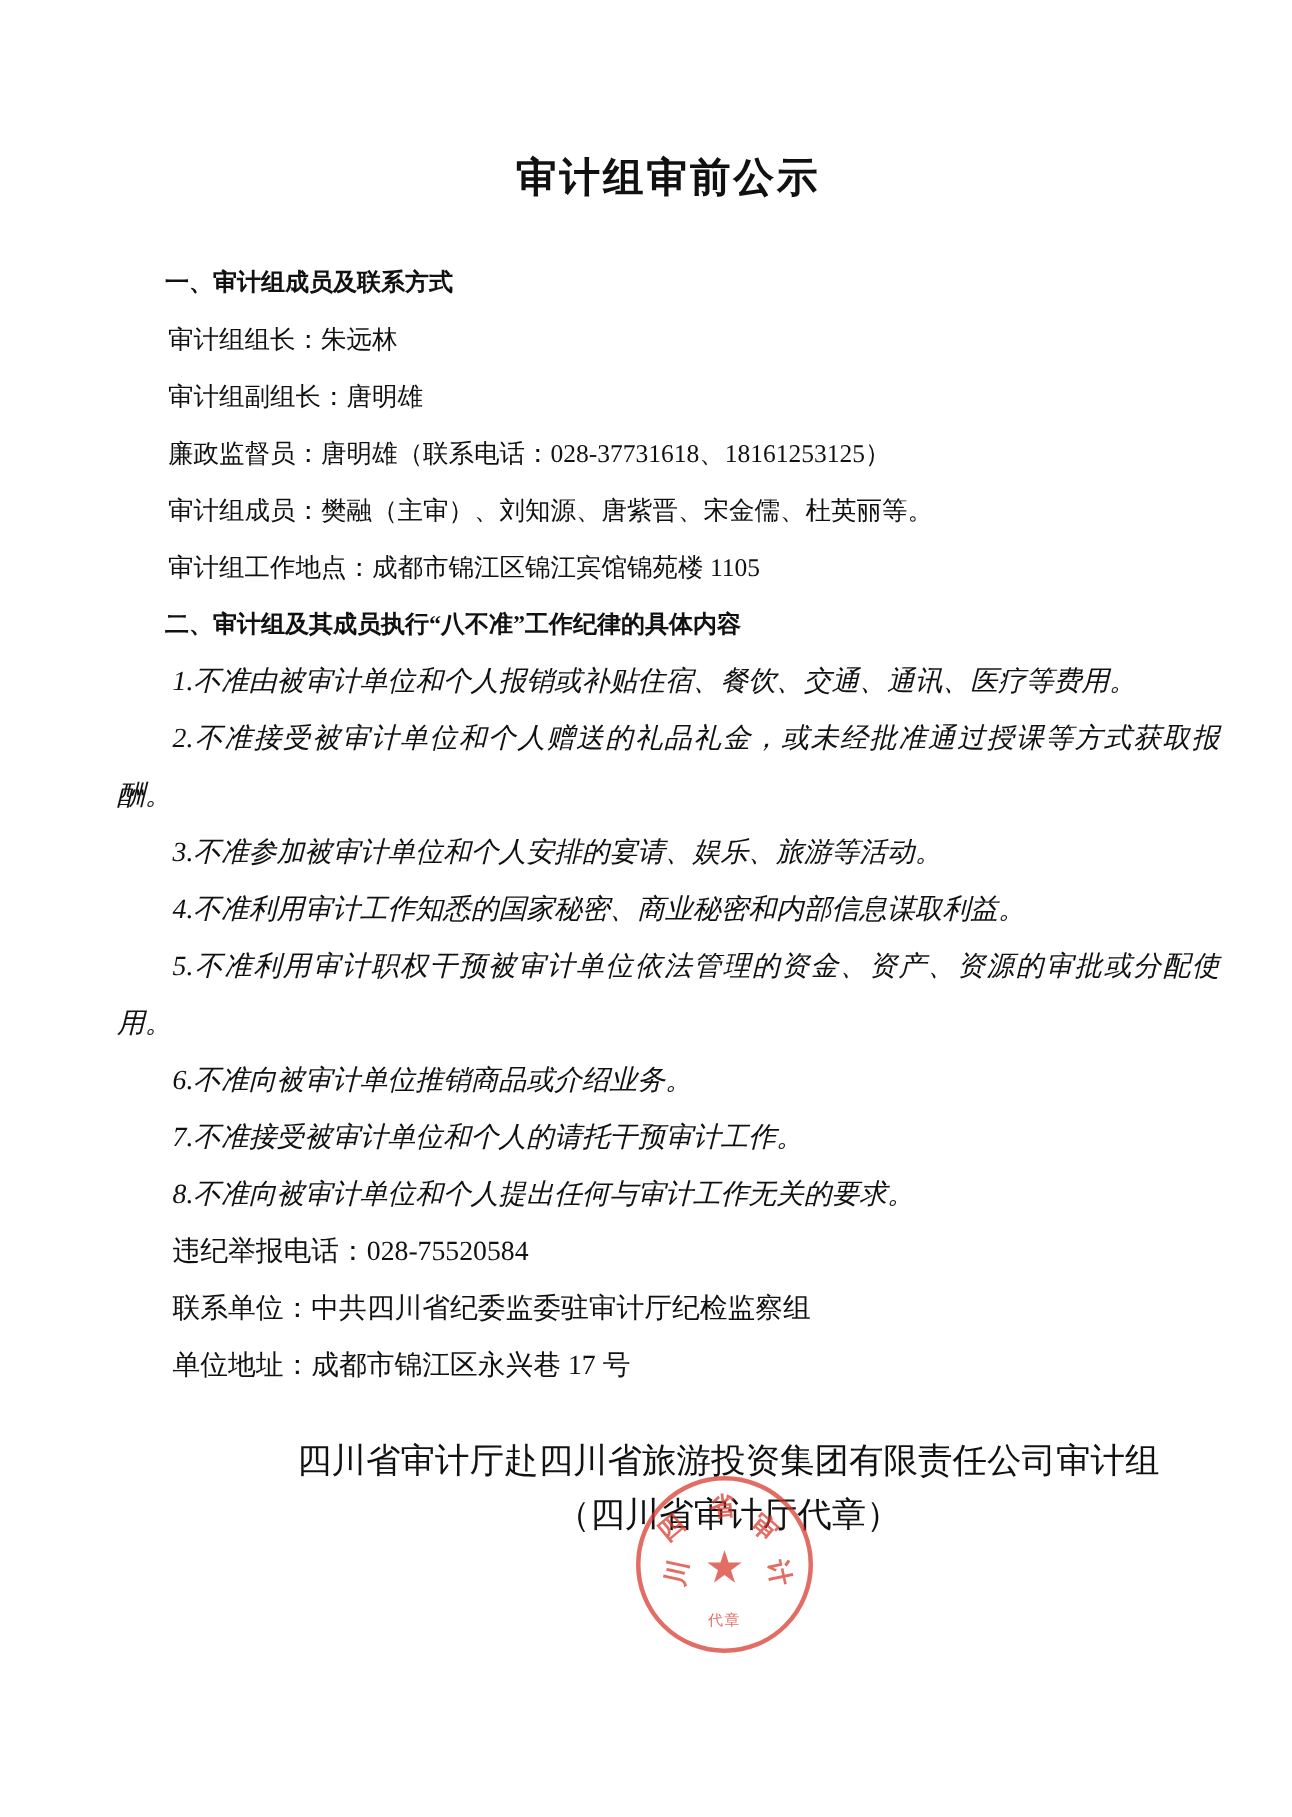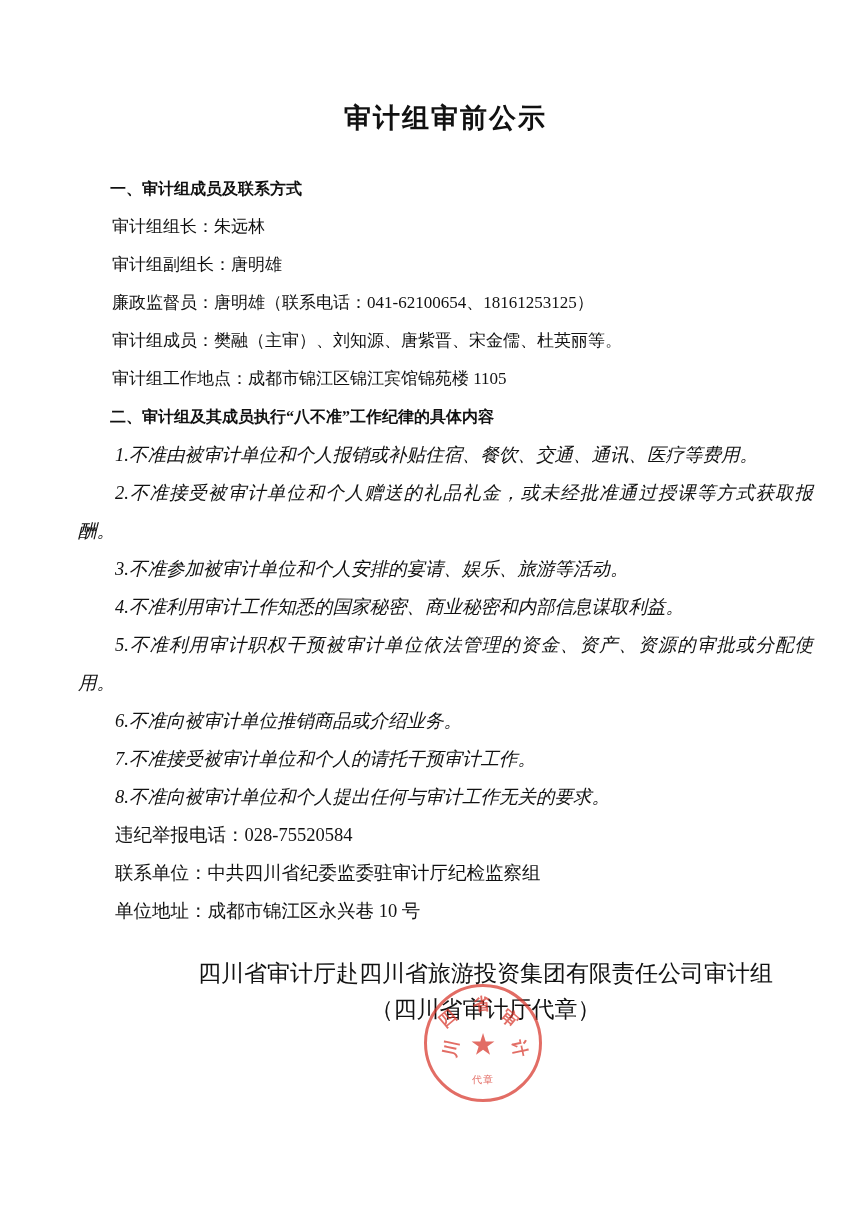--- a/index.html
+++ b/index.html
@@ -131,38 +131,38 @@
 
 <div class="page">
 
   <h1 class="doc-title">审计组审前公示</h1>
 
 
   <p class="section-heading">一、审计组成员及联系方式</p>
 
   <p class="line">审计组组长：朱远林</p>
   <p class="line">审计组副组长：唐明雄</p>
-  <p class="line">廉政监督员：唐明雄（联系电话：041-62100654、18161253125）</p>
+  <p class="line">廉政监督员：唐明雄（联系电话：028-37731618、18161253125）</p>
   <p class="line">审计组成员：樊融（主审）、刘知源、唐紫晋、宋金儒、杜英丽等。</p>
   <p class="line">审计组工作地点：成都市锦江区锦江宾馆锦苑楼 1105</p>
 
   <p class="section-heading">二、审计组及其成员执行“八不准”工作纪律的具体内容</p>
 
   <p class="rule-line">1.不准由被审计单位和个人报销或补贴住宿、餐饮、交通、通讯、医疗等费用。</p>
   <p class="rule-line">2.不准接受被审计单位和个人赠送的礼品礼金，或未经批准通过授课等方式获取报酬。</p>
   <p class="rule-line">3.不准参加被审计单位和个人安排的宴请、娱乐、旅游等活动。</p>
   <p class="rule-line">4.不准利用审计工作知悉的国家秘密、商业秘密和内部信息谋取利益。</p>
   <p class="rule-line">5.不准利用审计职权干预被审计单位依法管理的资金、资产、资源的审批或分配使用。</p>
   <p class="rule-line">6.不准向被审计单位推销商品或介绍业务。</p>
   <p class="rule-line">7.不准接受被审计单位和个人的请托干预审计工作。</p>
   <p class="rule-line">8.不准向被审计单位和个人提出任何与审计工作无关的要求。</p>
 
   <p class="contact-line">违纪举报电话：028-75520584</p>
   <p class="contact-line">联系单位：中共四川省纪委监委驻审计厅纪检监察组</p>
-  <p class="contact-line">单位地址：成都市锦江区永兴巷 10 号</p>
+  <p class="contact-line">单位地址：成都市锦江区永兴巷 17 号</p>
 
   <div class="signature-block">
     <p class="sig-line">四川省审计厅赴四川省旅游投资集团有限责任公司审计组</p>
     <p class="sig-line">（四川省审计厅代章）</p>
 
   </div>
 
   <div class="seal">
     <div class="seal-text">
       <span class="c5">四</span>

